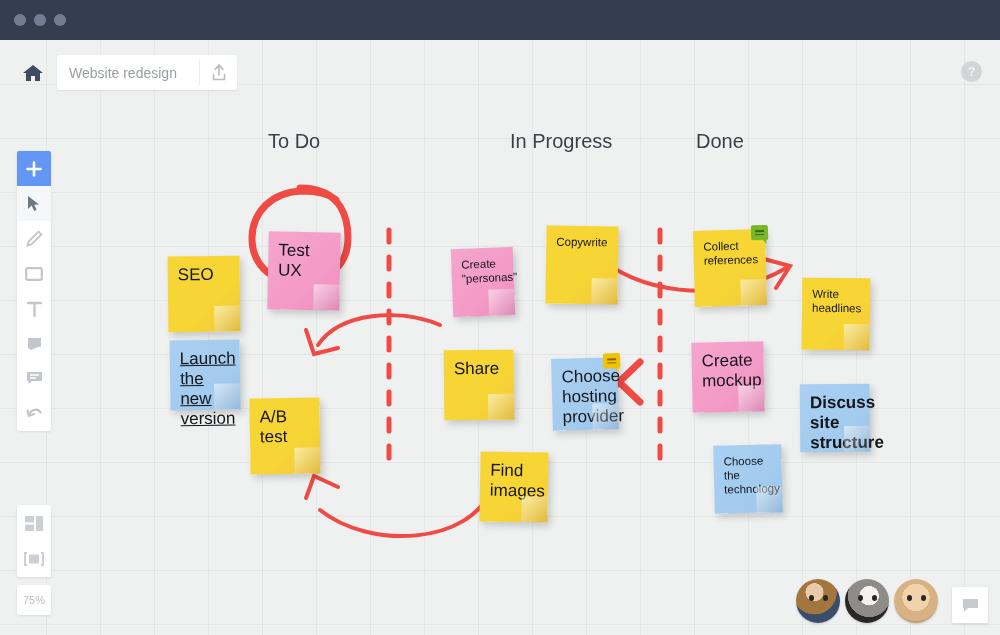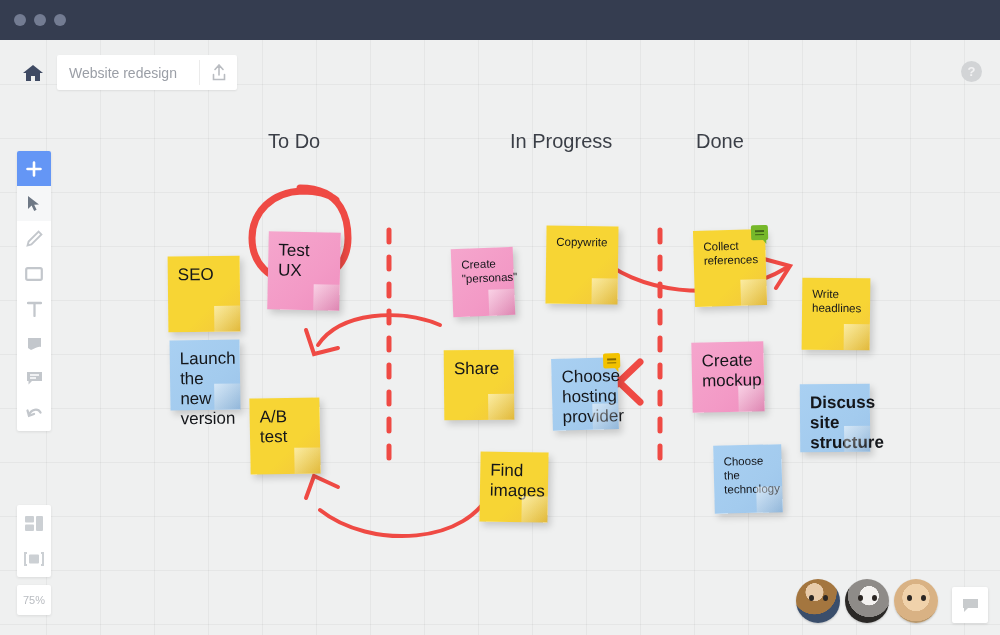--- a/index.html
+++ b/index.html
@@ -183,21 +183,21 @@
     </svg>
 
     <div class="col-head" style="left:268px; top:90px;">To Do</div>
     <div class="col-head" style="left:510px; top:90px;">In Progress</div>
     <div class="col-head" style="left:696px; top:90px;">Done</div>
 
     <div id="notes">
         <div class="note yellow" style="left: 168px; top: 208px; width: 72px; height: 76px; transform: rotate(-0.6deg); margin-top: 8px;"><span style="white-space: pre-line;">SEO</span><span class="fold"></span></div>
         <div class="note pink" style="left: 268px; top: 192px; width: 72px; height: 78px; transform: rotate(1.2deg);"><span style="white-space: pre-line;">Test
 UX</span><span class="fold"></span></div>
-        <div class="note blue" style="left: 170px; top: 300px; width: 70px; height: 70px; transform: rotate(-0.8deg);"><span style="white-space: pre-line;">Launch
+        <div class="note blue" style="left: 170px; top: 300px; width: 70px; height: 70px; transform: rotate(-0.8deg);"><span style="white-space: pre-line; text-decoration: underline;">Launch
 the new
 version</span><span class="fold"></span></div>
         <div class="note yellow" style="left: 250px; top: 358px; width: 70px; height: 76px; transform: rotate(-1deg);"><span style="white-space: pre-line;">A/B
 test</span><span class="fold"></span></div>
         <div class="note pink sm" style="left: 452px; top: 208px; width: 62px; height: 68px; transform: rotate(-2.2deg);"><span style="white-space: pre-line;">Create
 "personas"</span><span class="fold"></span></div>
         <div class="note yellow sm" style="left: 546px; top: 186px; width: 72px; height: 78px; transform: rotate(0.8deg);"><span style="white-space: pre-line;">Copywrite</span><span class="fold"></span></div>
         <div class="note yellow" style="left: 444px; top: 310px; width: 70px; height: 70px; transform: rotate(-0.5deg);"><span style="white-space: pre-line;">Share</span><span class="fold"></span></div>
         <div class="note blue" style="left: 552px; top: 318px; width: 66px; height: 72px; transform: rotate(-1.5deg);"><span style="white-space: pre-line;">Choose
 hosting

